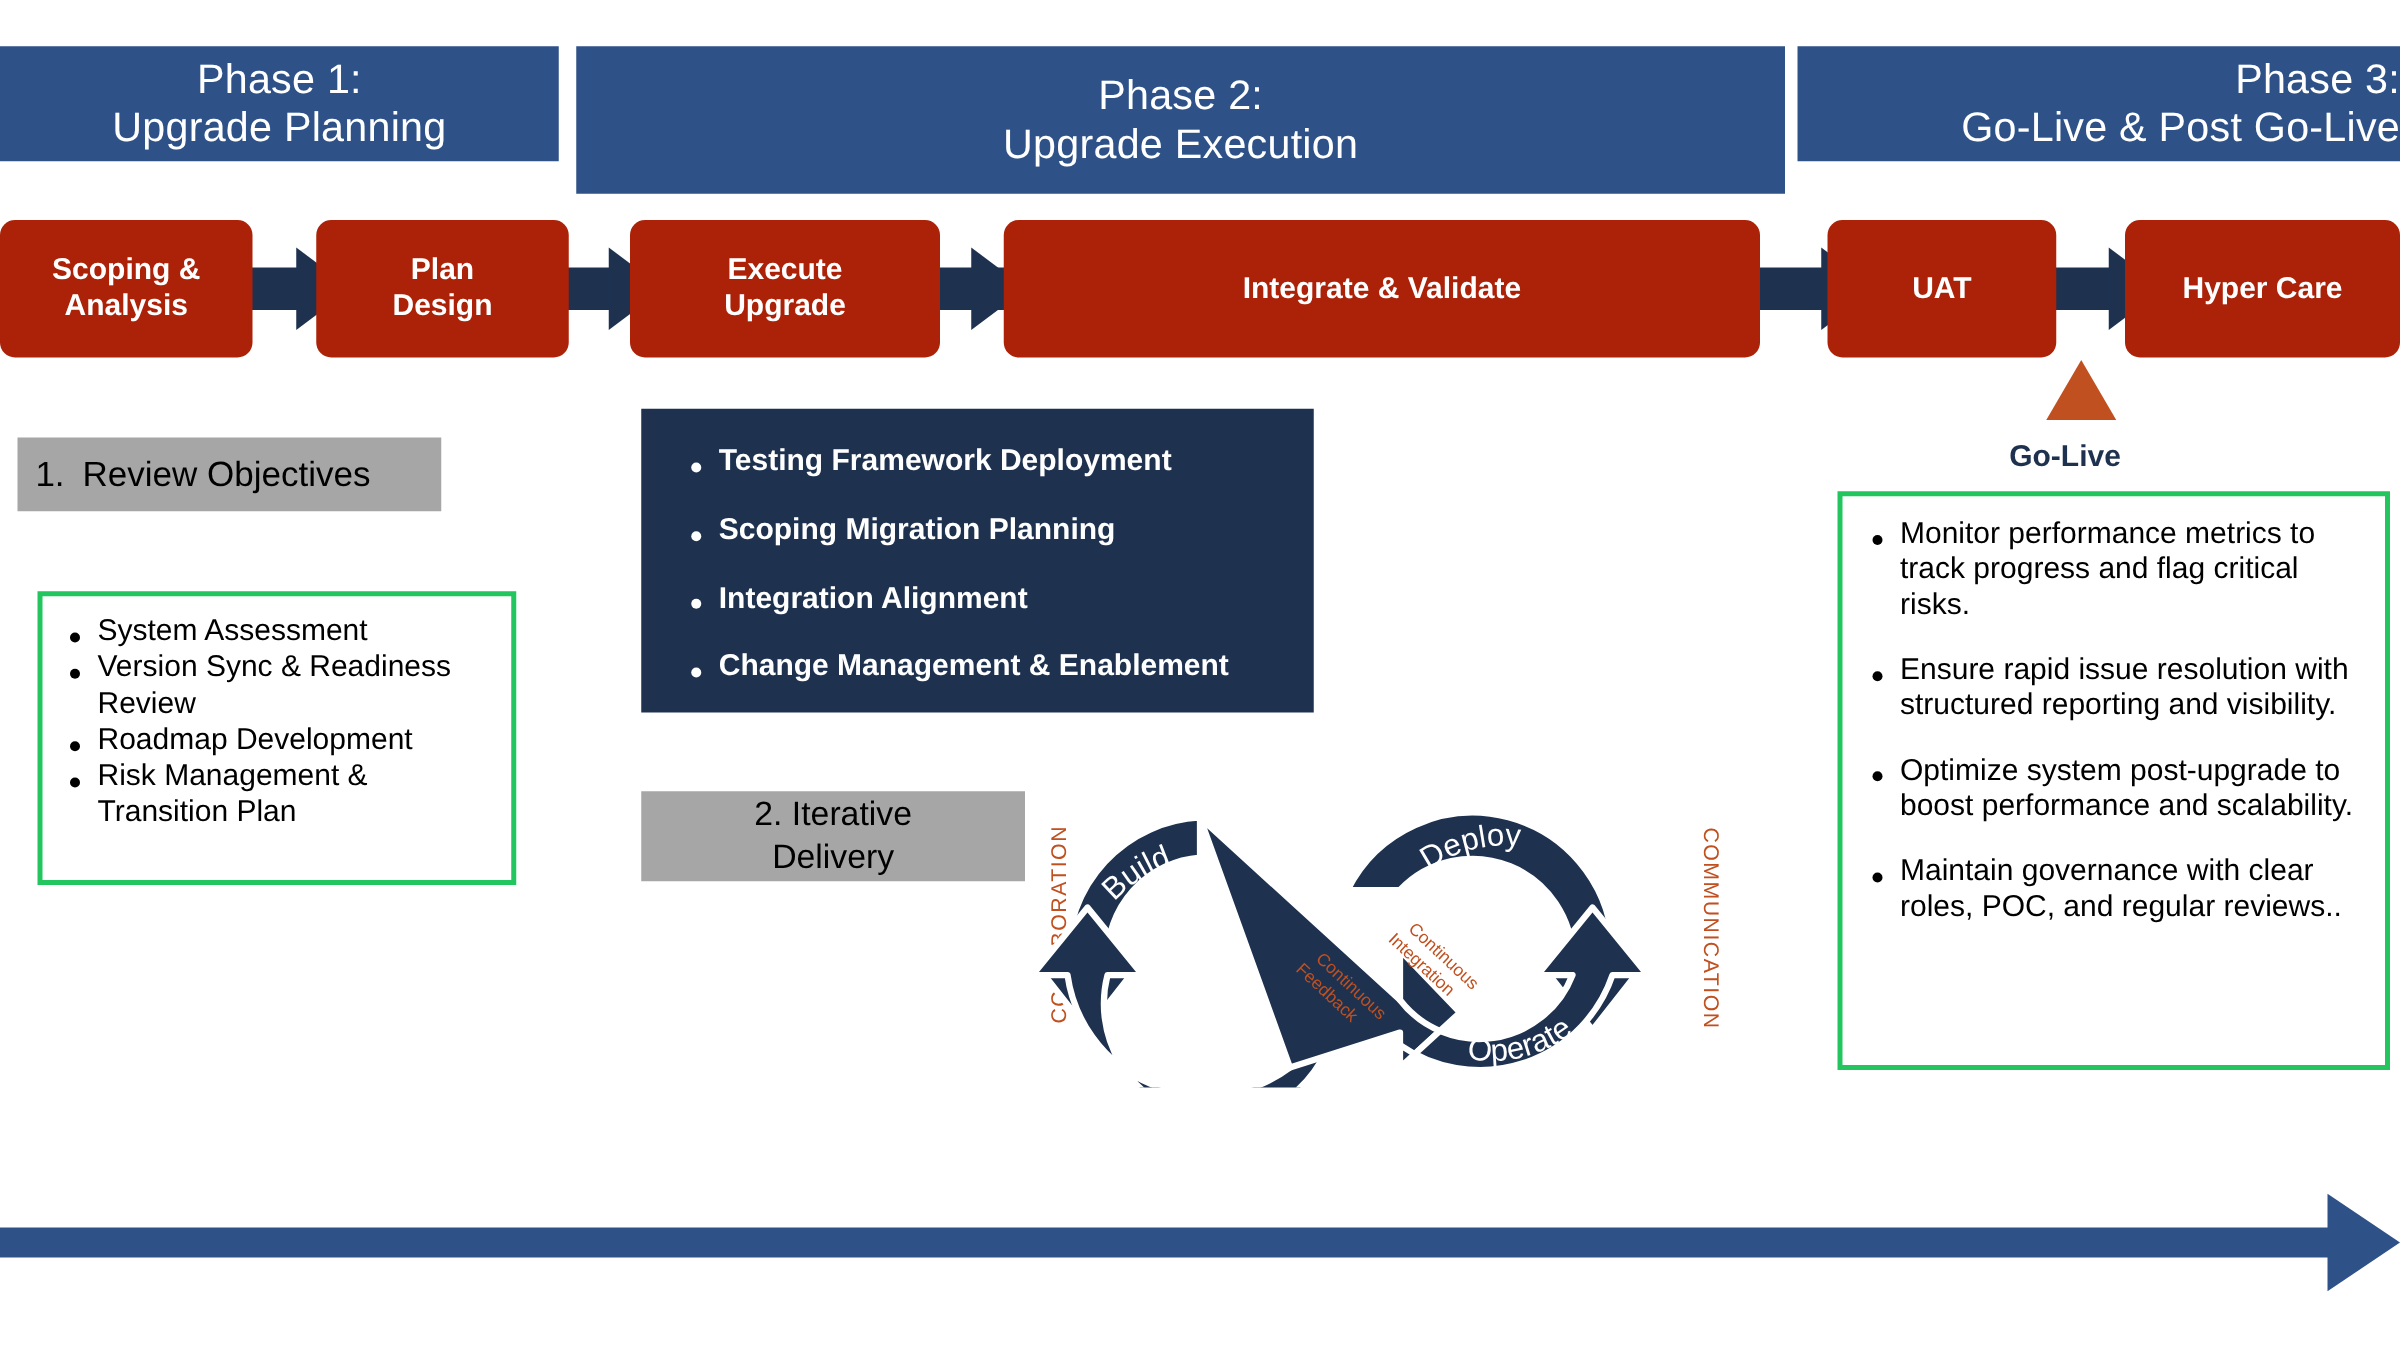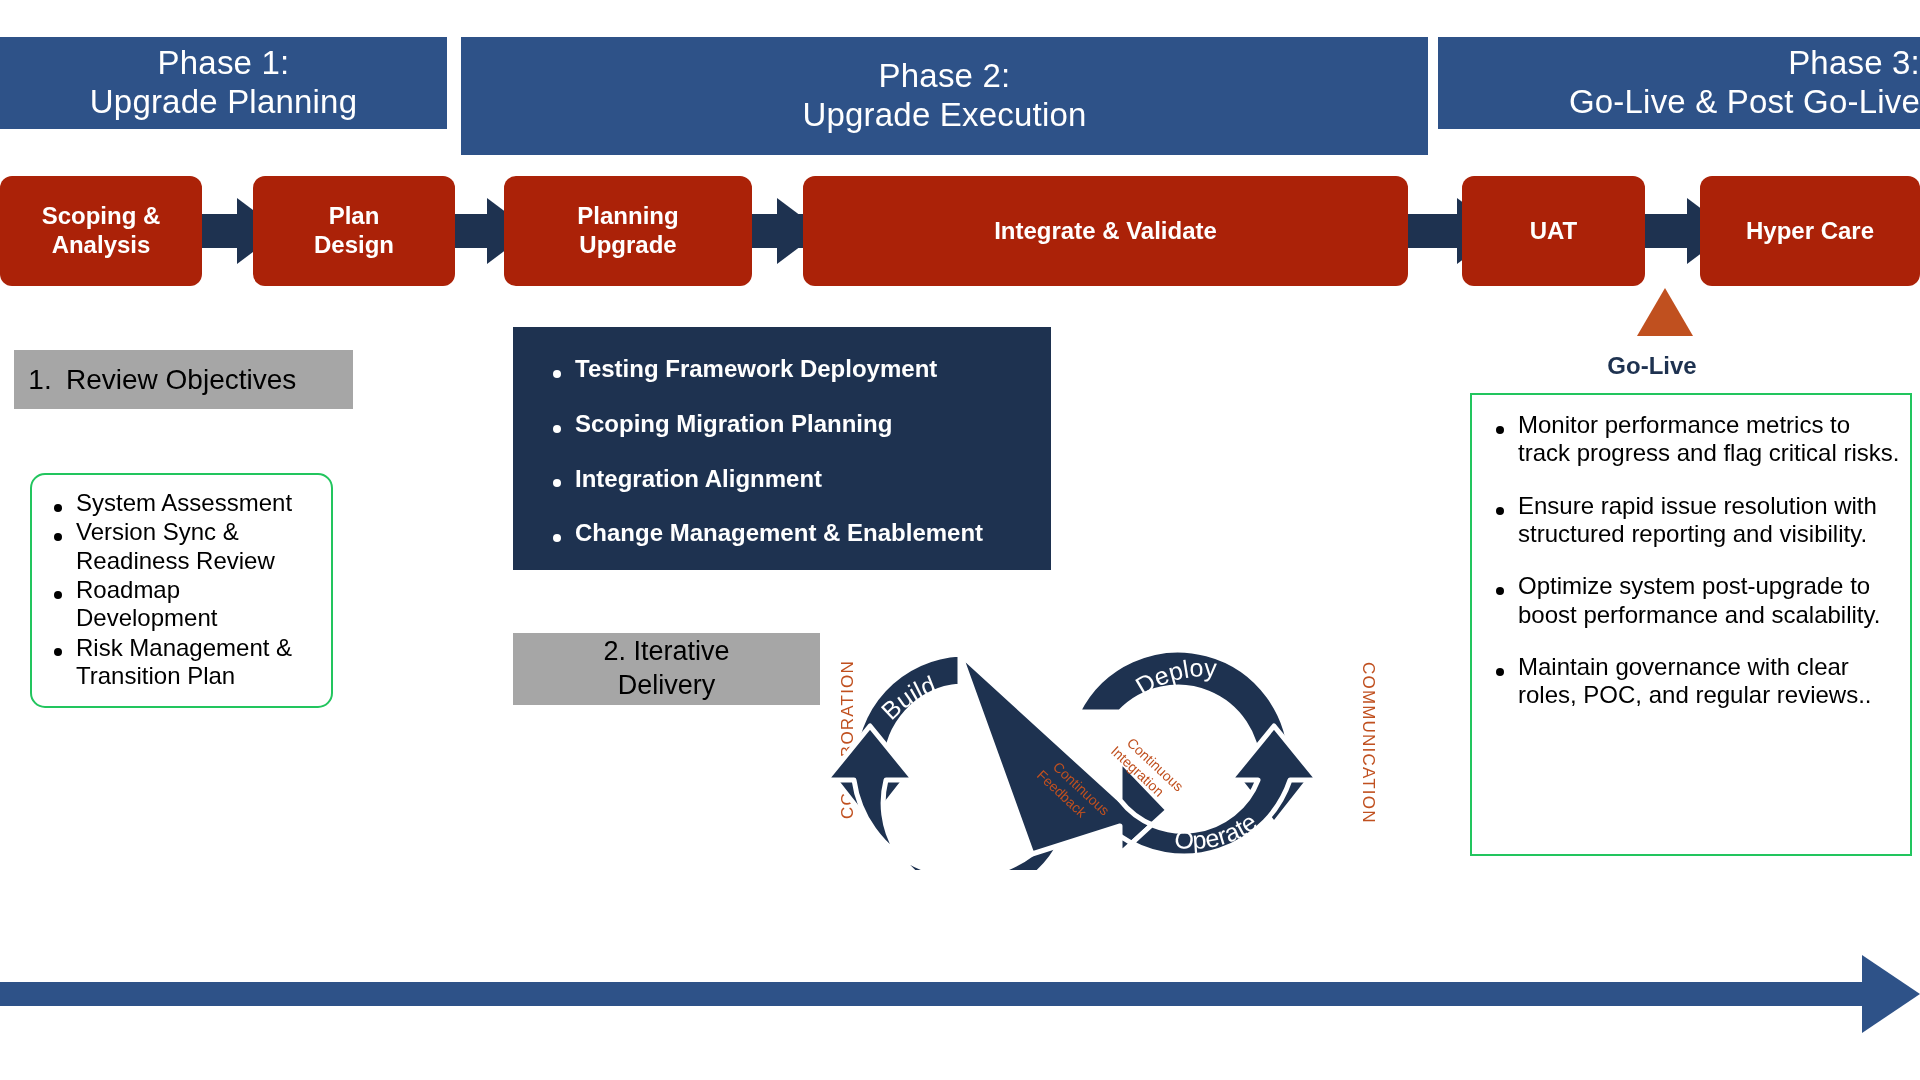--- a/index.html
+++ b/index.html
@@ -62,21 +62,21 @@
   .gray-box{
     position:absolute;
     background:#a6a6a6;
     color:#000;
     display:flex;align-items:center;
     font-size:27px;line-height:1.25;
   }
   .outline-box{
     position:absolute;
     background:#ffffff;
-    border:2px solid #22c55e;
+    border:4px solid #22c55e;
     box-sizing:border-box;
   }
   .navy-box{
     position:absolute;
     background:#1e3250;
     color:#ffffff;
     box-sizing:border-box;
   }
   ul.blist{margin:0;padding:0;list-style:none;}
   ul.blist li{
@@ -91,21 +91,21 @@
     background:currentColor;
   }
 
   
   #p1-objective{left:14px;top:350px;width:339px;height:59px;
     font-size:28px;padding-left:0;}
   #p1-objective .num{display:inline-block;width:52px;text-align:center;}
   #p1-objective .txt{font-weight:400;}
 
   
-  #p1-list{left:30px;top:473px;width:303px;height:235px;border-radius:15px;}
+  #p1-list{left:30px;top:473px;width:383px;height:235px;}
   #p1-list ul{padding:14px 10px 0 14px;font-size:24px;line-height:1.18;color:#000;}
   #p1-list ul li{margin-bottom:1px;}
 
   
   #p2-navy{left:513px;top:327px;width:538px;height:243px;}
   #p2-navy ul{padding:28px 12px 0 32px;font-size:24px;line-height:1.2;color:#fff;font-weight:700;}
   #p2-navy ul li{margin-bottom:26px;}
 
   
   #p2-iterative{left:513px;top:633px;width:307px;height:72px;
@@ -214,21 +214,21 @@
       </div>
     </div>
     <div class="chev" id="step2" style="left:253px;width:202px;">
       <div>
         <span class="ln">Plan</span>
         <span class="ln">Design</span>
       </div>
     </div>
     <div class="chev" id="step3" style="left:504px;width:248px;">
       <div>
-        <span class="ln">Planning</span>
+        <span class="ln">Execute</span>
         <span class="ln">Upgrade</span>
       </div>
     </div>
     <div class="chev" id="step4" style="left:803px;width:605px;">
       <span class="ln">Integrate &amp; Validate</span>
     </div>
     <div class="chev" id="step5" style="left:1462px;width:183px;">
       <span class="ln">UAT</span>
     </div>
     <div class="chev" id="step6" style="left:1700px;width:220px;">

